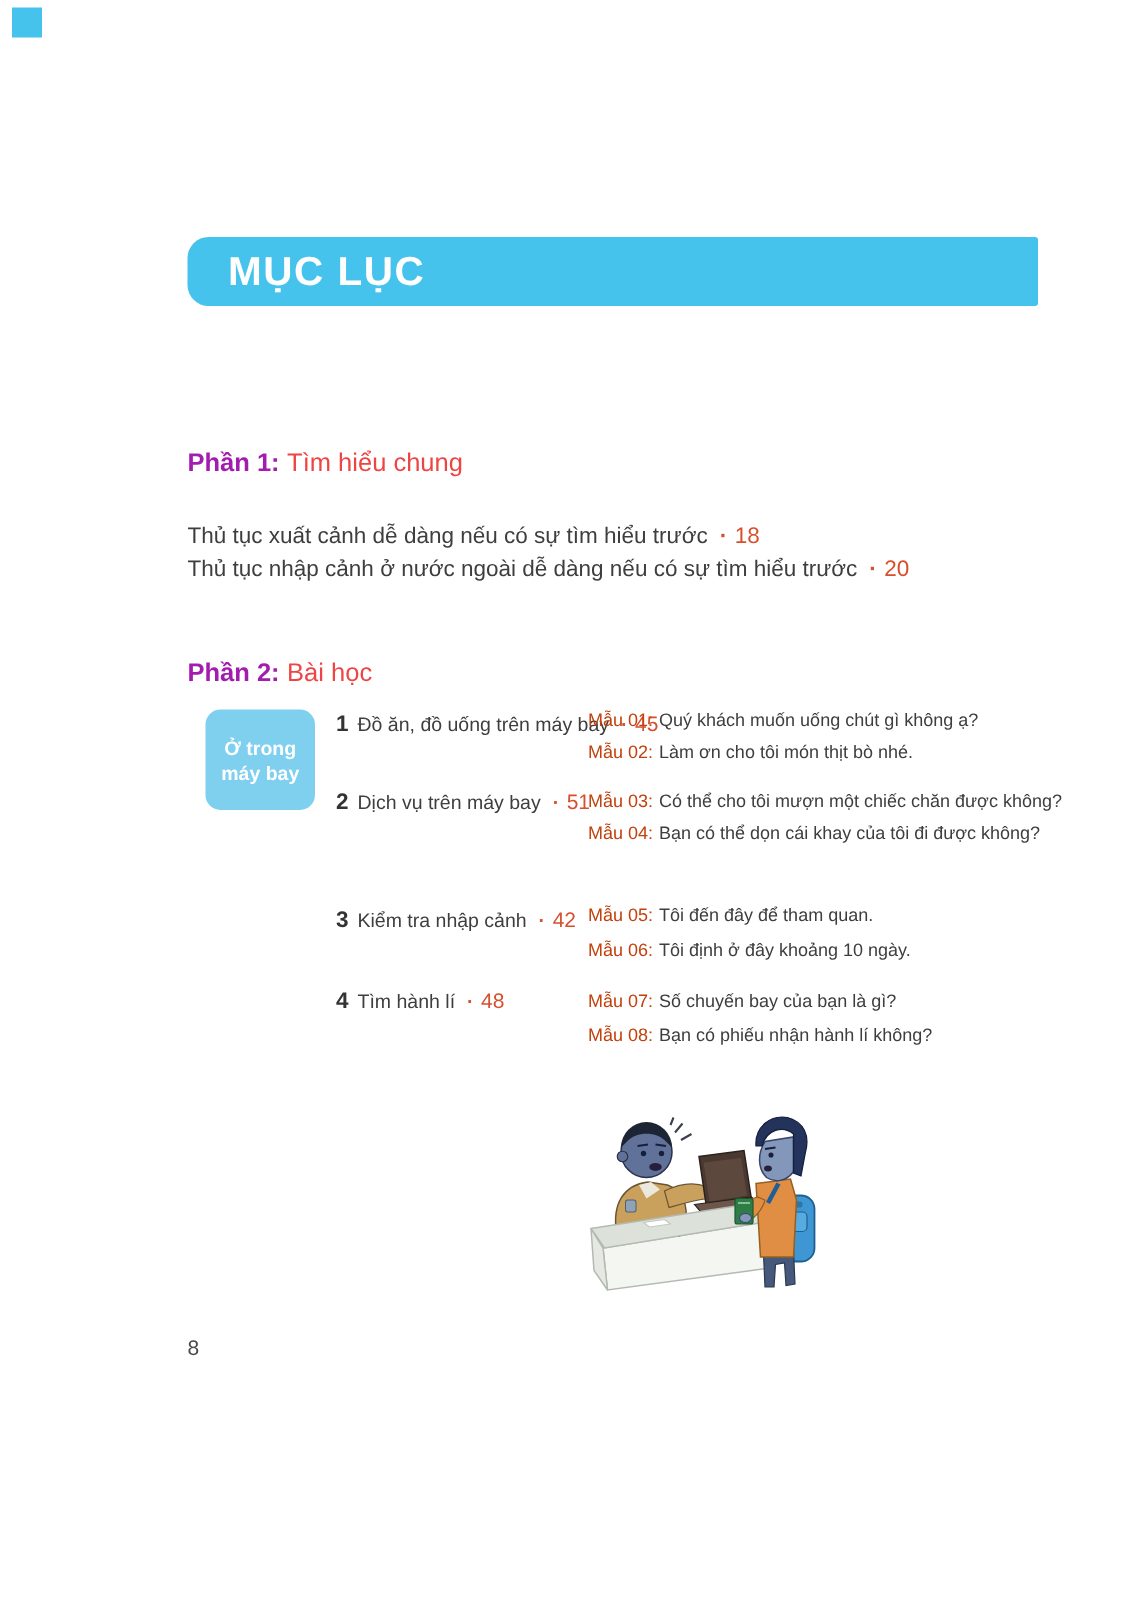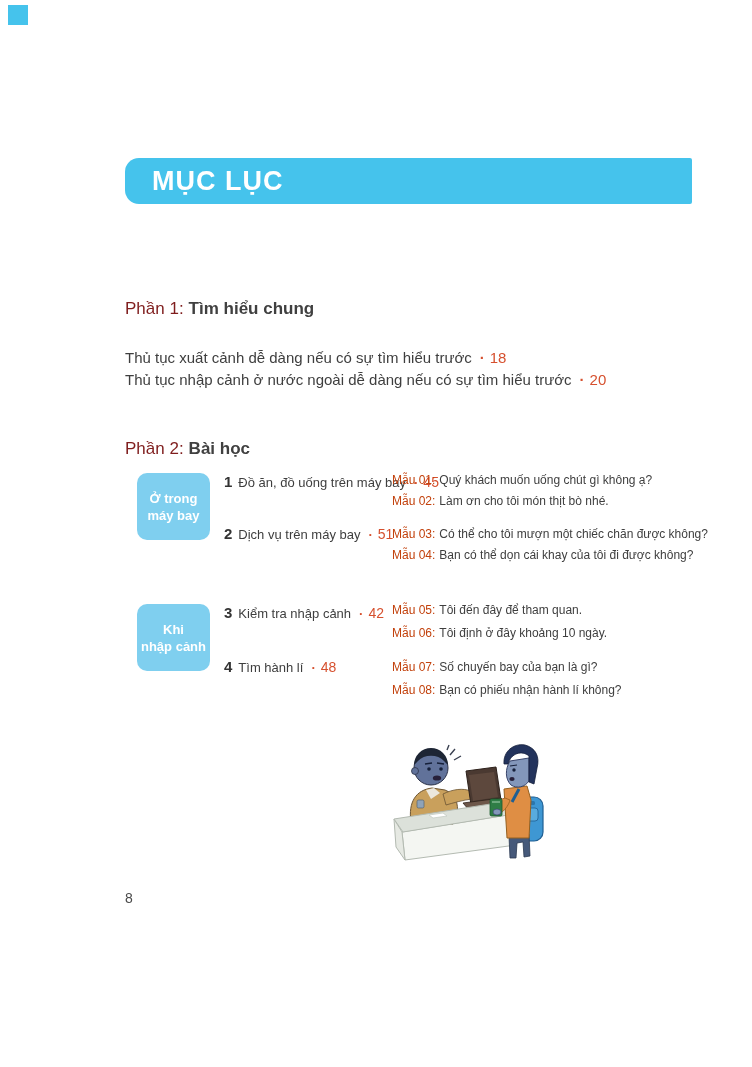--- a/index.html
+++ b/index.html
@@ -8,22 +8,22 @@
     font-family:"Liberation Sans",sans-serif;overflow:hidden;
   }
   .corner-mark{position:absolute;left:8px;top:5px;width:20px;height:20px;background:#45c3ec;}
   .header-bar{
     position:absolute;left:125px;top:158px;width:567px;height:46px;
     background:#45c3ec;border-radius:14px 2px 2px 14px;
     display:flex;align-items:center;padding-left:27px;box-sizing:border-box;text-align:center;
   }
   .header-title{color:#ffffff;font-size:27px;font-weight:bold;letter-spacing:1px;}
   .sec-heading{position:absolute;left:125px;font-size:17px;white-space:nowrap;}
-  .sec-label{color:#7f1d1d;margin-right:5px;}
-  .sec-title{color:#404040;font-weight:bold;}
+  .sec-label{color:#a21caf;margin-right:5px;font-weight:bold;}
+  .sec-title{color:#ef4444;font-weight:normal;}
   .toc-row{position:absolute;left:125px;font-size:15px;color:#3e3e3e;white-space:nowrap;line-height:16px;}
   .dot{color:#d6502e;font-weight:bold;margin:0 5px 0 8px;}
   .pnum{color:#d6502e;font-size:15px;}
   .unit-box{
     position:absolute;left:137px;width:73px;height:67px;background:#7fcfef;border-radius:10px;
     color:#ffffff;font-weight:bold;font-size:13px;line-height:17px;
     display:flex;flex-direction:column;justify-content:center;text-align:center;
   }
   .lesson{position:absolute;left:224px;font-size:13px;color:#3e3e3e;white-space:nowrap;line-height:16px;}
   .lesson .lnum{font-size:15px;font-weight:bold;color:#333333;margin-right:6px;}
@@ -77,24 +77,20 @@
   <div class="sample" style="top:494px">
     <span class="slabel">Mẫu 02:</span><span>Làm ơn cho tôi món thịt bò nhé.</span>
   </div>
   <div class="sample" style="top:527px">
     <span class="slabel">Mẫu 03:</span><span>Có thể cho tôi mượn một chiếc chăn được không?</span>
   </div>
   <div class="sample" style="top:548px">
     <span class="slabel">Mẫu 04:</span><span>Bạn có thể dọn cái khay của tôi đi được không?</span>
   </div>
 
-  <div class="unit-box" style="top:604px">
-    <span>Khi</span>
-    <span>nhập cảnh</span>
-  </div>
 
   <div class="lesson" style="top:605px">
     <span class="lnum">3</span><span>Kiểm tra nhập cảnh</span><span class="dot">·</span><span class="pnum">42</span>
   </div>
   <div class="lesson" style="top:659px">
     <span class="lnum">4</span><span>Tìm hành lí</span><span class="dot">·</span><span class="pnum">48</span>
   </div>
 
   <div class="sample" style="top:603px">
     <span class="slabel">Mẫu 05:</span><span>Tôi đến đây để tham quan.</span>

